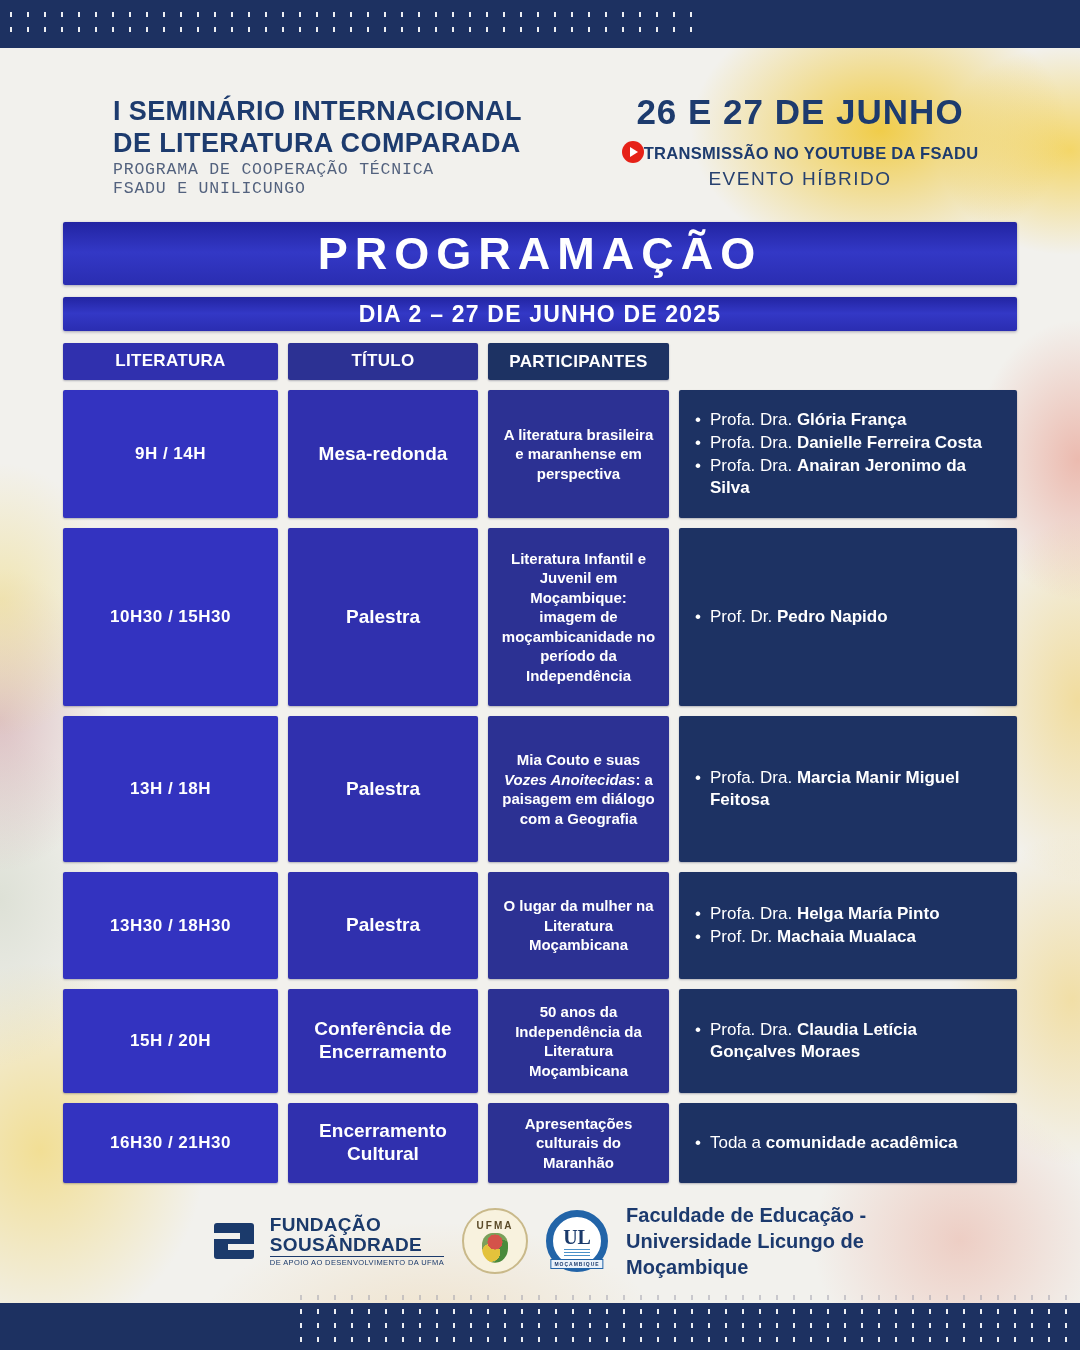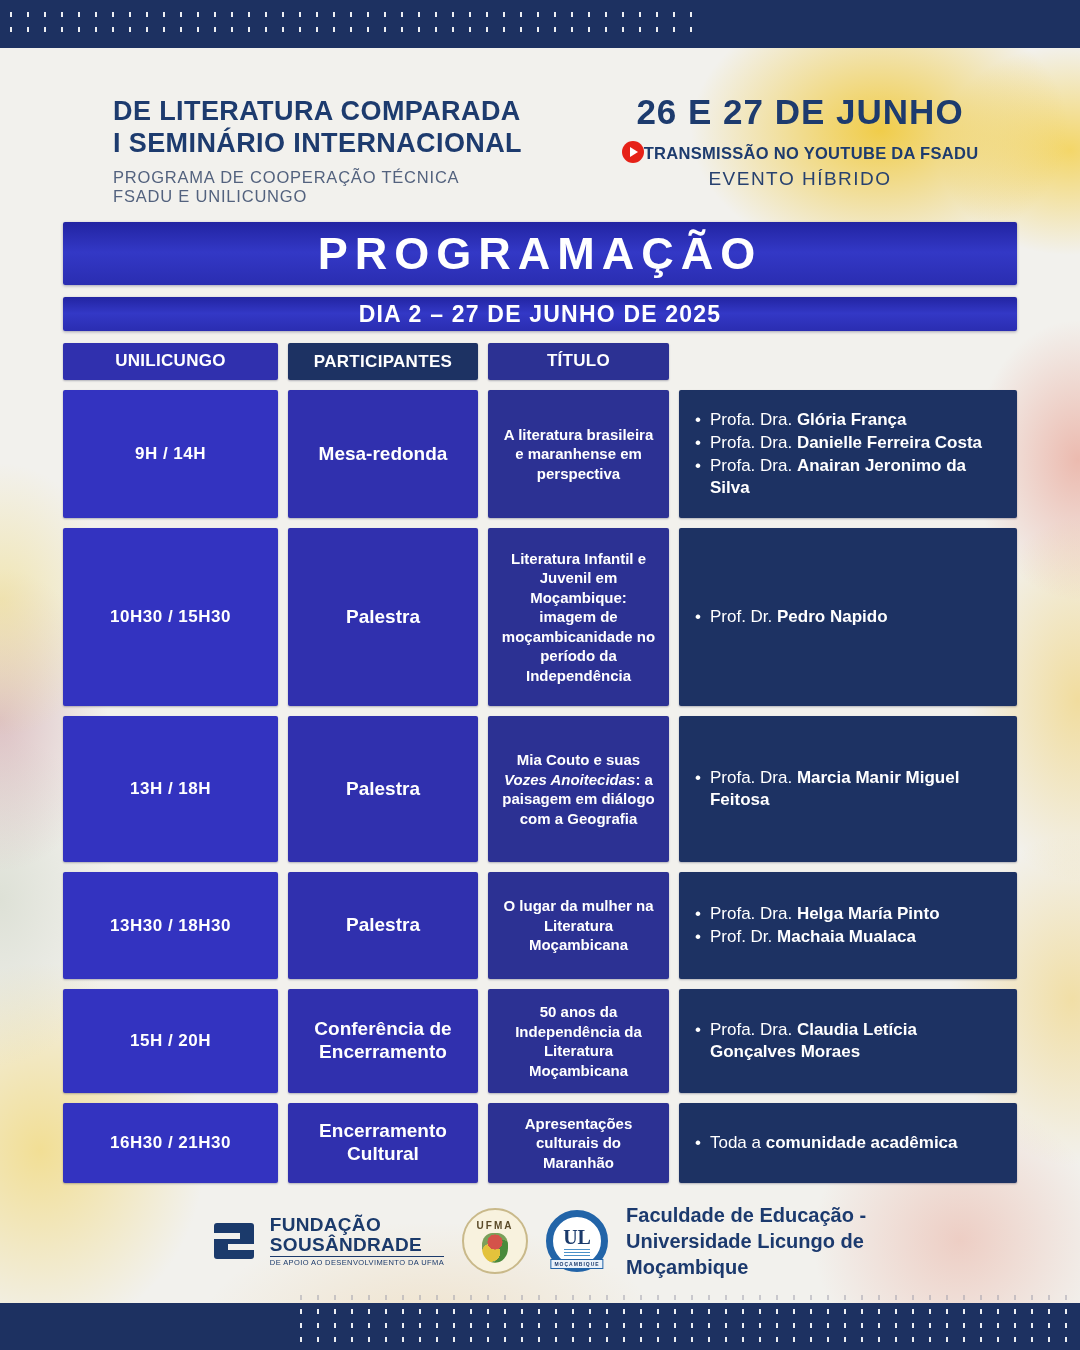--- a/index.html
+++ b/index.html
@@ -21,21 +21,21 @@
       radial-gradient(ellipse 320px 150px at 430px 1330px, rgba(234,192,125,.3), rgba(234,192,125,0) 72%);
   }
   
   .bar-top{position:absolute;left:0;top:0;width:1080px;height:48px;background:#1d3161;}
   .bar-bottom{position:absolute;left:0;top:1303px;width:1080px;height:47px;background:#1d3161;}
   .dashrow{position:absolute;height:5px;background-image:repeating-linear-gradient(90deg, rgba(255,255,255,.92) 0 2px, transparent 2px 17px);}
   .dashrow.faint{background-image:repeating-linear-gradient(90deg, rgba(150,150,165,.45) 0 2px, transparent 2px 17px);}
   
   .hdr-left{position:absolute;left:113px;top:96px;color:#1d3b6e;}
   .hdr-title{font-size:27px;font-weight:bold;line-height:1.18;letter-spacing:.4px;}
-  .hdr-sub{margin-top:8px;font-size:16.5px;line-height:1.18;letter-spacing:.8px;color:#53627e;}
+  .hdr-sub{margin-top:0;font-size:16.5px;line-height:1.18;letter-spacing:.8px;color:#53627e;font-family:Liberation Mono, monospace;}
   .hdr-right{position:absolute;left:588px;top:92px;width:424px;text-align:center;color:#1d3b6e;}
   .hdr-date{font-size:35px;font-weight:bold;letter-spacing:1px;}
   .hdr-stream{margin-top:9px;display:flex;align-items:flex-end;justify-content:center;}
   .yt{width:22px;height:22px;border-radius:50%;background:#e62117;display:flex;align-items:center;justify-content:center;flex:0 0 auto;}
   .yt::before{content:"";display:block;margin-left:2px;border-style:solid;border-width:5px 0 5px 8px;border-color:transparent transparent transparent #ffffff;}
   .hdr-stream-txt{font-size:16.5px;font-weight:bold;letter-spacing:.3px;}
   .hdr-hybrid{margin-top:5px;font-size:19px;letter-spacing:1.5px;color:#27416f;}
   
   .content{position:absolute;left:63px;top:222px;width:954px;}
   .band{width:100%;display:flex;align-items:center;justify-content:center;color:#ffffff;
@@ -86,22 +86,22 @@
 
 <div class="poster">
 
   <div class="bar-top">
     <div class="dashrow" style="left:10px;top:12px;width:690px;"></div>
     <div class="dashrow" style="left:10px;top:27px;width:690px;"></div>
   </div>
 
   <div class="hdr-left">
     <div class="hdr-title">
+      <div>I SEMINÁRIO INTERNACIONAL</div>
       <div>DE LITERATURA COMPARADA</div>
-      <div>I SEMINÁRIO INTERNACIONAL</div>
     </div>
     <div class="hdr-sub">
       <div>PROGRAMA DE COOPERAÇÃO TÉCNICA</div>
       <div>FSADU E UNILICUNGO</div>
     </div>
   </div>
 
   <div class="hdr-right">
     <div class="hdr-date">26 E 27 DE JUNHO</div>
     <div class="hdr-stream">
@@ -111,23 +111,23 @@
     <div class="hdr-hybrid">EVENTO HÍBRIDO</div>
   </div>
 
   <div class="content">
     <div class="band band1">PROGRAMAÇÃO</div>
     <div class="band band2">DIA 2 – 27 DE JUNHO DE 2025</div>
 
     <div class="tbl">
 
       <div class="trow">
-        <div class="cell c2 th">UNILICUNGO</div>
+        <div class="cell c2 th">LITERATURA</div>
+        <div class="cell c3 th">TÍTULO</div>
         <div class="cell c4 th" style="justify-content:center;text-align:center;">PARTICIPANTES</div>
-        <div class="cell c3 th">TÍTULO</div>
       </div>
 
       <div class="trow">
         <div class="cell c1 h1">9H / 14H</div>
         <div class="cell c2 h1">Mesa-redonda</div>
         <div class="cell c3 h1">A literatura brasileira e maranhense em perspectiva</div>
         <div class="cell c4 h1">
           <ul class="plist">
             <li>
                 <span class="blt">•</span>

